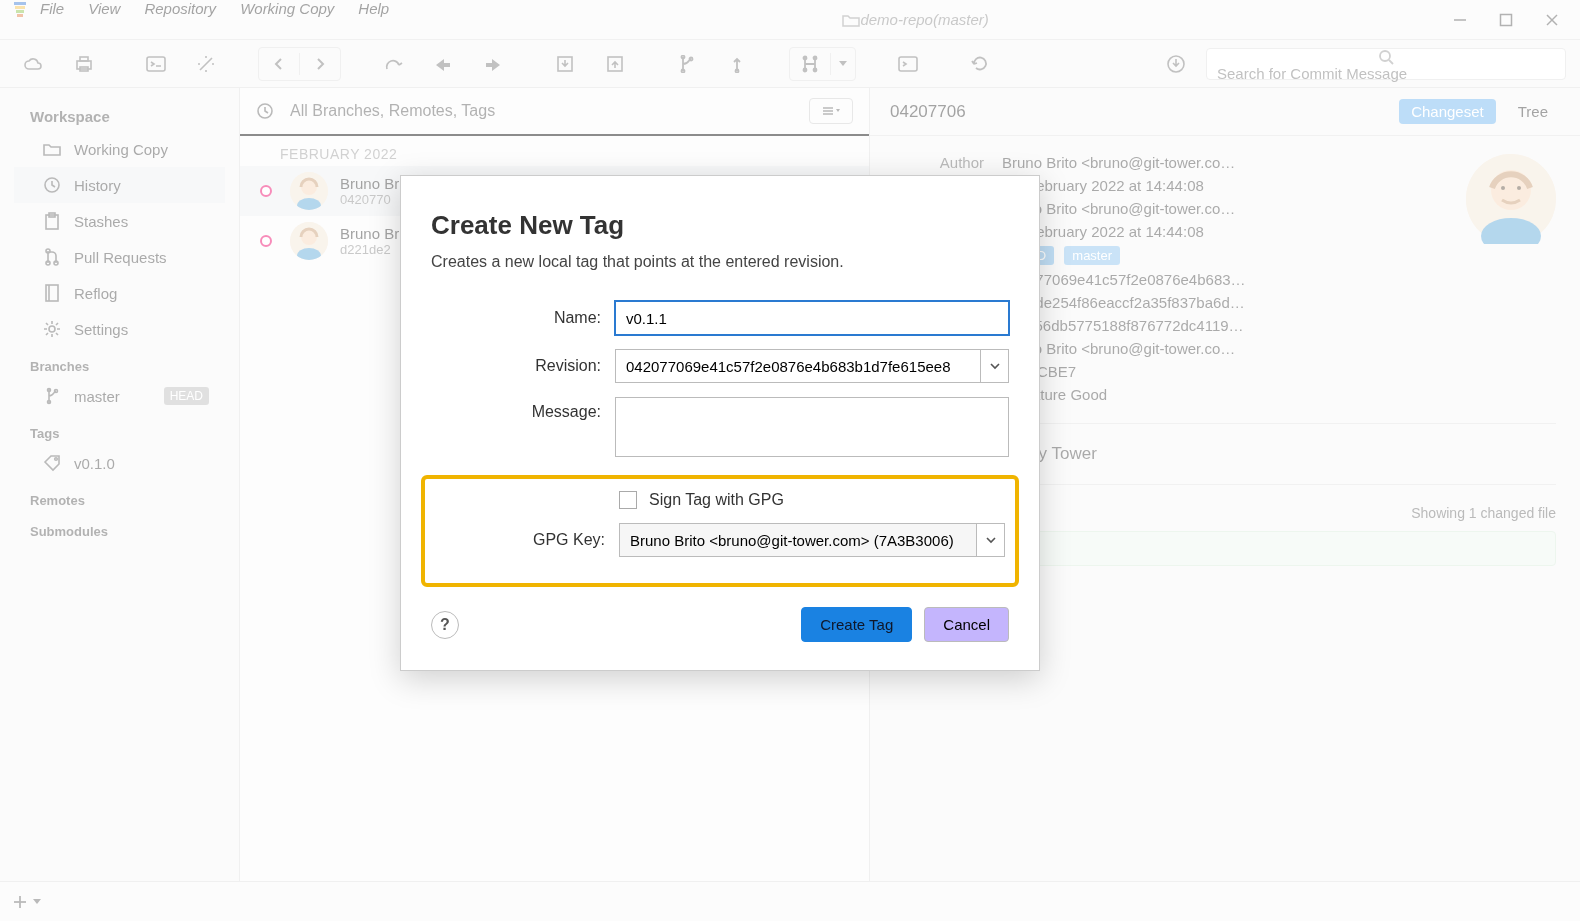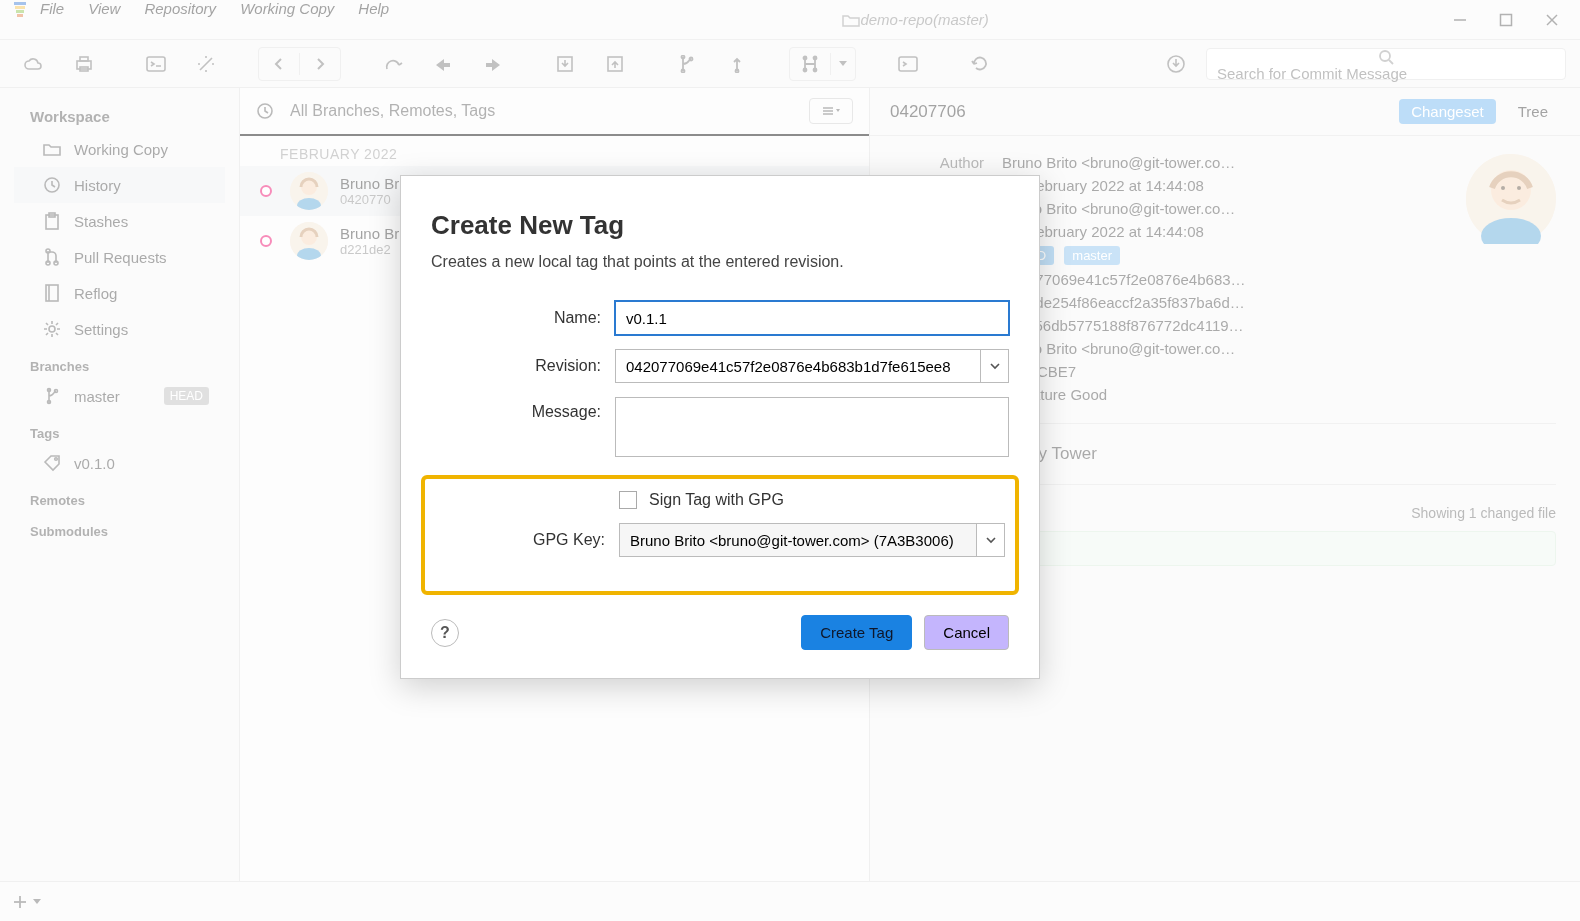--- a/index.html
+++ b/index.html
@@ -74,21 +74,21 @@
 .dialog .sub{ color:#444; margin-bottom:30px; font-size:16px;}
 .frow{ display:flex; align-items:center; gap:14px; margin-bottom:14px;}
 .frow label{ width:170px; text-align:right; color:#333; font-size:16px;}
 .frow .field{ flex:1;}
 .tfield{ width:100%; border:1px solid #bbb; height:34px; padding:0 10px; font-size:15px;}
 .tfield.focus{ border:1px solid #2a7ad1; outline:1px solid #2a7ad1;}
 .selwrap{ display:flex; }
 .selwrap .tfield{ flex:1; }
 .selwrap .dd{ width:28px; border:1px solid #bbb; border-left:none; display:flex; align-items:center; justify-content:center;}
 .tarea{ width:100%; border:1px solid #bbb; height:60px; padding:6px 10px; font-size:15px; resize:none;}
-.hl-box{ border:4px solid #f0b400; border-radius:6px; padding:12px 10px 20px 10px; margin:4px -10px 20px -10px;}
+.hl-box{ border:4px solid #f0b400; border-radius:6px; padding:12px 10px 12px 10px; margin:4px -10px 20px -10px;}
 .chk{ width:18px; height:18px; border:1px solid #aaa; background:#fff;}
 .dlg-foot{ display:flex; align-items:center; gap:12px;}
 .qbtn{ width:28px; height:28px; border-radius:50%; border:1px solid #bbb; display:flex; align-items:center; justify-content:center; font-weight:bold; color:#555;}
 .dlg-foot .sp{ flex:1;}
 .btn{ padding:8px 18px; border-radius:4px; font-size:15px; border:1px solid #bbb; background:#c4b5fd;}
 .btn.primary{ background:#1a82e2; color:#0f172a; border:1px solid #1a82e2;}
 
 .bottombar{ position:absolute; bottom:0; left:0; right:0; height:40px; border-top:1px solid #ddd; display:flex; align-items:center; padding:0 12px; background:#f8f8f8;}
 svg { display:block; }
 </style>

